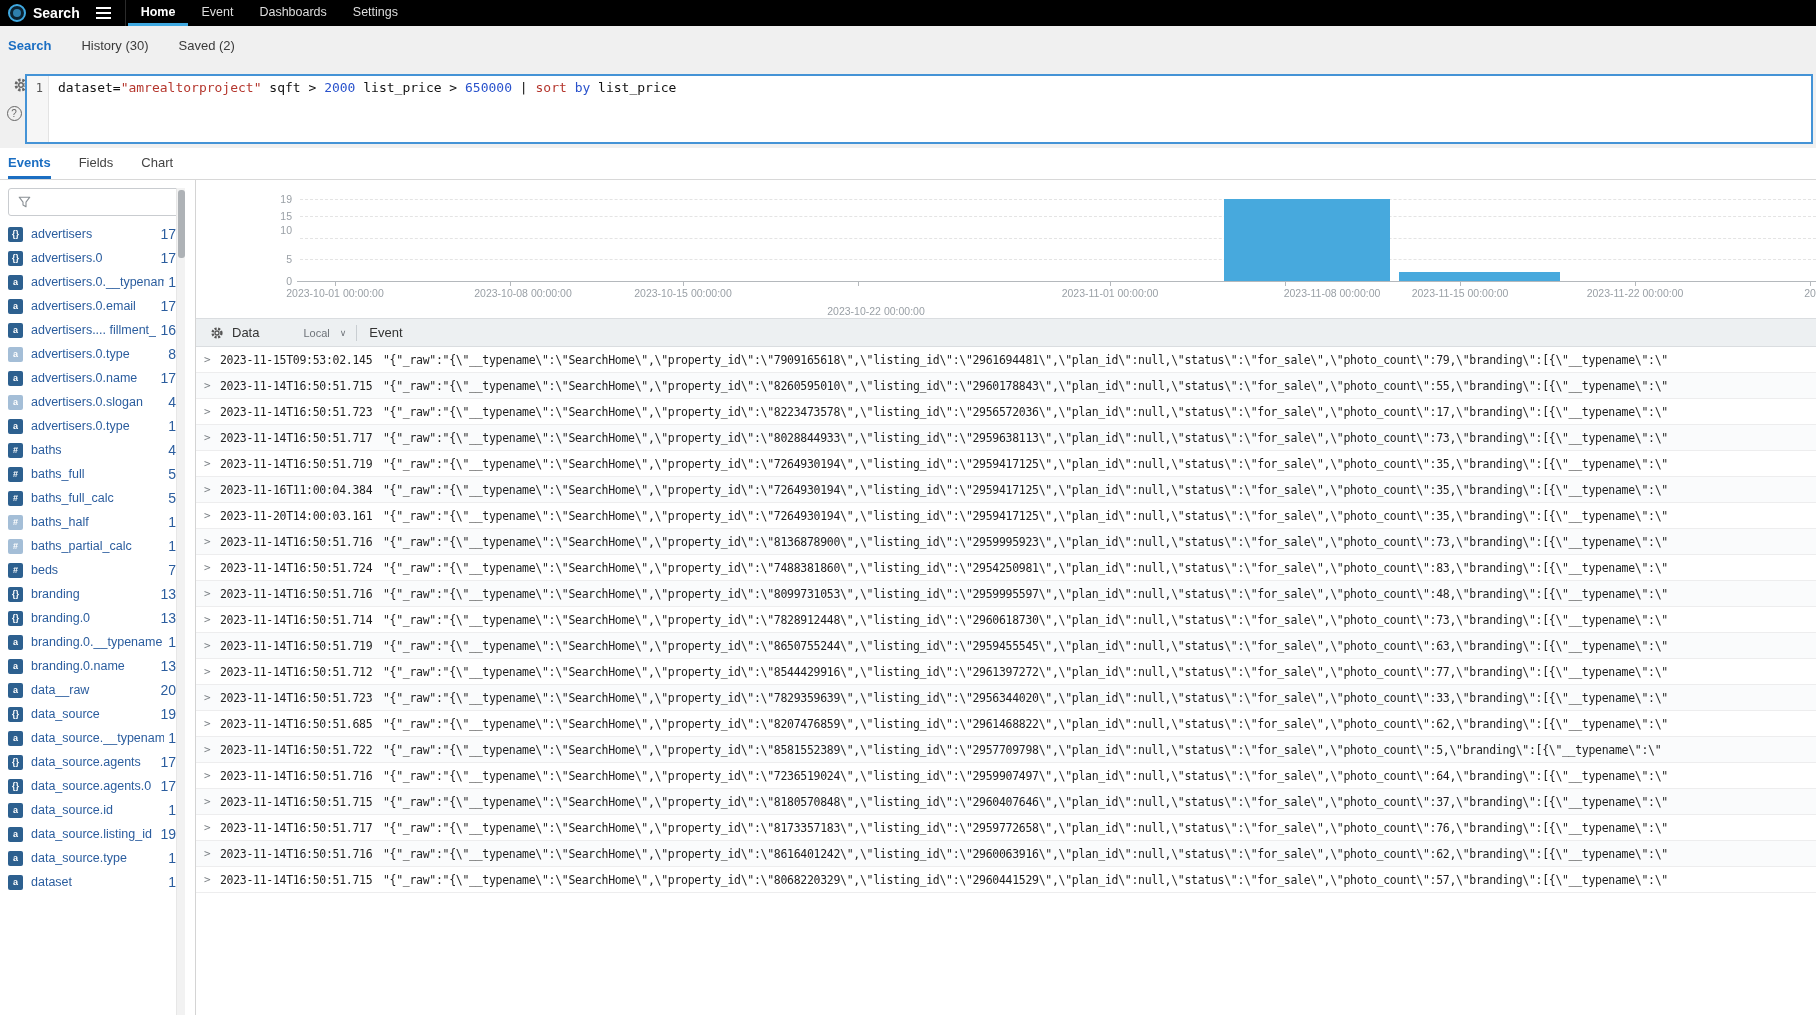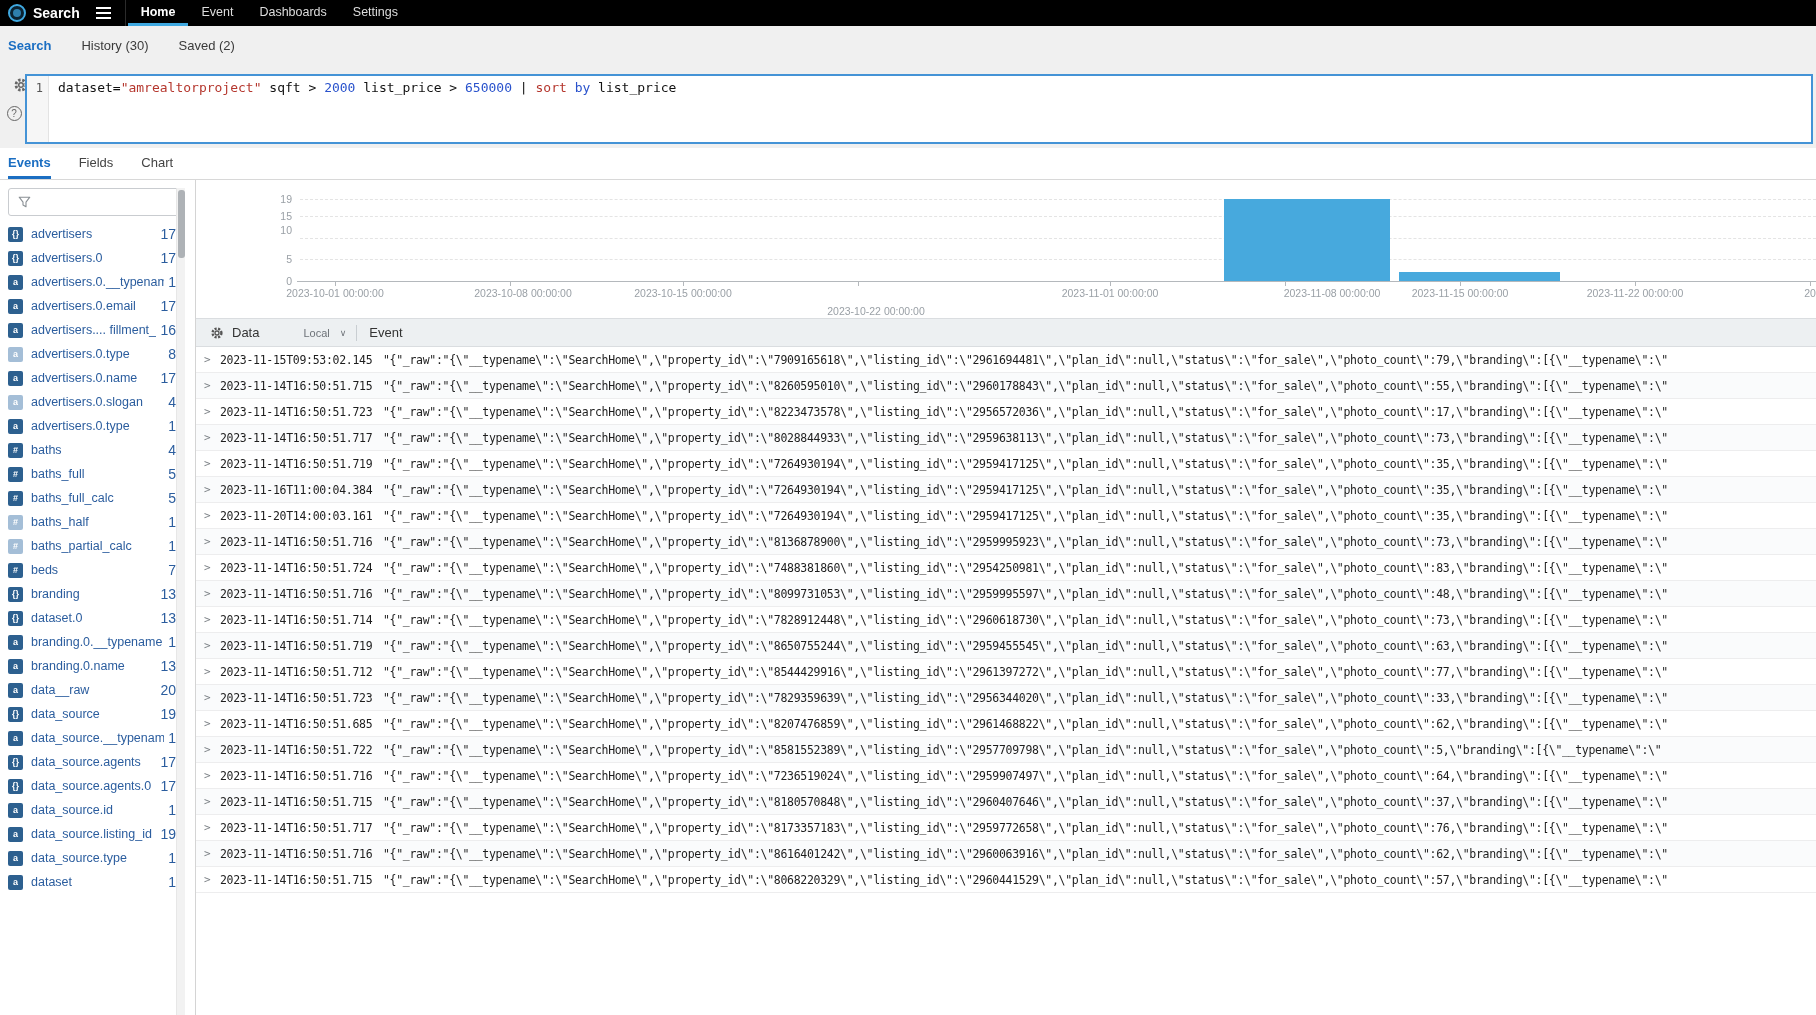--- a/index.html
+++ b/index.html
@@ -232,21 +232,21 @@
         <span class="fname">beds</span>
         <span class="fcount">7</span>
       </div>
       <div class="field-row">
         <span class="ficon">{}</span>
         <span class="fname">branding</span>
         <span class="fcount">13</span>
       </div>
       <div class="field-row">
         <span class="ficon">{}</span>
-        <span class="fname">dataset.0</span>
+        <span class="fname">branding.0</span>
         <span class="fcount">13</span>
       </div>
       <div class="field-row">
         <span class="ficon">a</span>
         <span class="fname">branding.0.__typename</span>
         <span class="fcount">1</span>
       </div>
       <div class="field-row">
         <span class="ficon">a</span>
         <span class="fname">branding.0.name</span>

